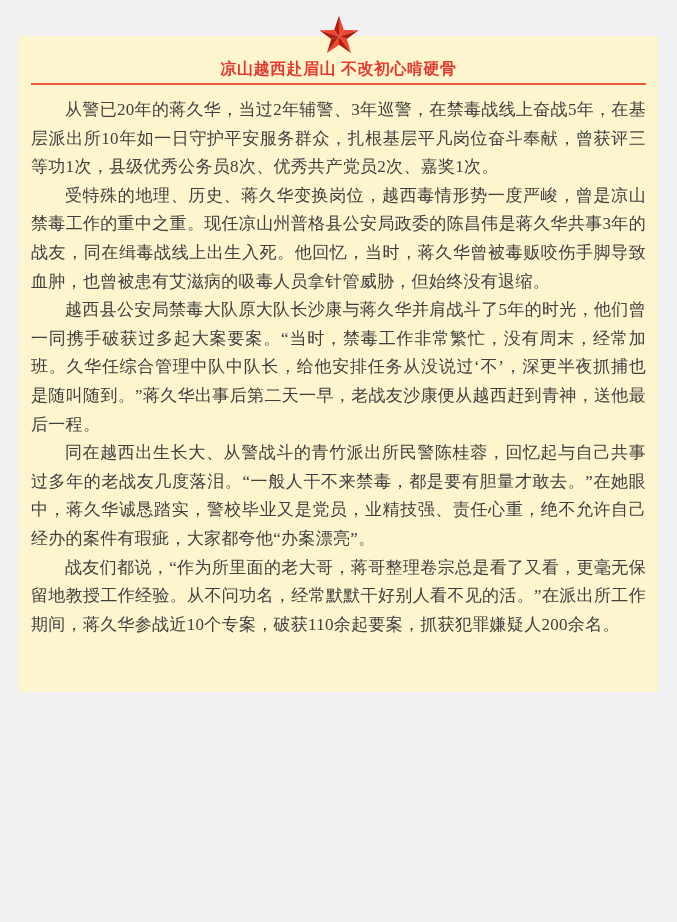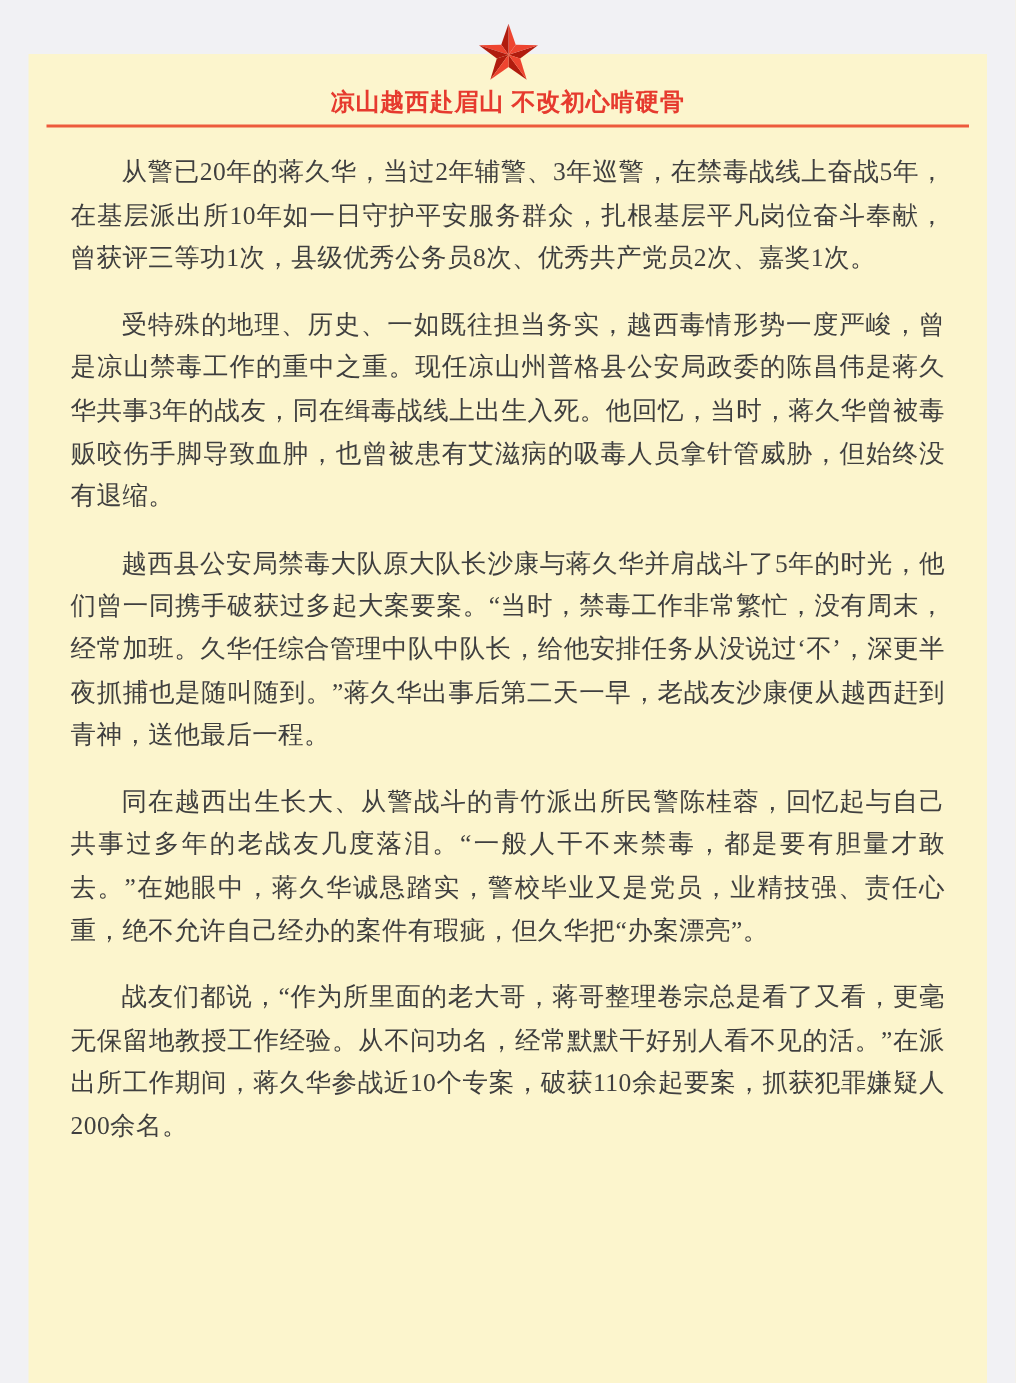--- a/index.html
+++ b/index.html
@@ -1,21 +1,21 @@
 <!DOCTYPE html>
 <html><head>
 <meta charset="utf-8">
 <style>
   html,body{margin:0;padding:0;}
   body{
     width:677px;height:922px;overflow:hidden;
     background:#f1f1f4;
     font-family:"Liberation Serif","DejaVu Serif",serif;
   }
-  .page{position:relative;width:677px;height:922px;background:#f1f1f4;}
+  .page{position:relative;width:677px;height:692px;background:#f1f1f4;}
   .card{
     position:absolute;left:19px;top:36px;width:639px;bottom:0;
     background:#fcf5cd;
     box-sizing:border-box;
   }
   .star{
     position:absolute;left:50%;top:15px;transform:translateX(-50%);
     width:44px;height:43px;z-index:2;
   }
   .title{
@@ -28,21 +28,21 @@
   }
   .divider{
     border:none;border-top:2px solid #ed5a3c;
     margin:3px 12px 0 12px;
   }
   .body-text{
     margin-top:11px;
     padding:0 12px;
   }
   .body-text p{
-    margin:16px;
+    margin:0;
     text-indent:2em;
     font-size:17px;
     line-height:28.6px;
     color:#3f3f3f;
     text-align:justify;
     letter-spacing:0.3px;
   }
 </style>
 </head>
 <body>
@@ -66,19 +66,19 @@
     <polygon points="0,0 -45.7,-14.8 -11.2,-15.4" fill="#ee4530"></polygon>
     <polygon points="0,0 -18.1,5.9 -45.7,-14.8" fill="#b01c0e"></polygon>
   </svg>
 
   <div class="card">
     <h1 class="title">凉山越西赴眉山 不改初心啃硬骨</h1>
     <hr class="divider">
 
     <div class="body-text">
       <p>从警已20年的蒋久华，当过2年辅警、3年巡警，在禁毒战线上奋战5年，在基层派出所10年如一日守护平安服务群众，扎根基层平凡岗位奋斗奉献，曾获评三等功1次，县级优秀公务员8次、优秀共产党员2次、嘉奖1次。</p>
-      <p>受特殊的地理、历史、一如既往担当务实，越西毒情形势一度严峻，曾是凉山禁毒工作的重中之重。现任凉山州普格县公安局政委的陈昌伟是蒋久华共事3年的战友，同在缉毒战线上出生入死。他回忆，当时，蒋久华曾被毒贩咬伤手脚导致血肿，也曾被患有艾滋病的吸毒人员拿针管威胁，但始终没有退缩。</p>
+      <p>受特殊的地理、历史、蒋久华变换岗位，越西毒情形势一度严峻，曾是凉山禁毒工作的重中之重。现任凉山州普格县公安局政委的陈昌伟是蒋久华共事3年的战友，同在缉毒战线上出生入死。他回忆，当时，蒋久华曾被毒贩咬伤手脚导致血肿，也曾被患有艾滋病的吸毒人员拿针管威胁，但始终没有退缩。</p>
       <p>越西县公安局禁毒大队原大队长沙康与蒋久华并肩战斗了5年的时光，他们曾一同携手破获过多起大案要案。“当时，禁毒工作非常繁忙，没有周末，经常加班。久华任综合管理中队中队长，给他安排任务从没说过‘不’，深更半夜抓捕也是随叫随到。”蒋久华出事后第二天一早，老战友沙康便从越西赶到青神，送他最后一程。</p>
-      <p>同在越西出生长大、从警战斗的青竹派出所民警陈桂蓉，回忆起与自己共事过多年的老战友几度落泪。“一般人干不来禁毒，都是要有胆量才敢去。”在她眼中，蒋久华诚恳踏实，警校毕业又是党员，业精技强、责任心重，绝不允许自己经办的案件有瑕疵，但久华把“办案漂亮”。</p>
+      <p>同在越西出生长大、从警战斗的青竹派出所民警陈桂蓉，回忆起与自己共事过多年的老战友几度落泪。“一般人干不来禁毒，都是要有胆量才敢去。”在她眼中，蒋久华诚恳踏实，警校毕业又是党员，业精技强、责任心重，绝不允许自己经办的案件有瑕疵，大家都夸他“办案漂亮”。</p>
       <p>战友们都说，“作为所里面的老大哥，蒋哥整理卷宗总是看了又看，更毫无保留地教授工作经验。从不问功名，经常默默干好别人看不见的活。”在派出所工作期间，蒋久华参战近10个专案，破获110余起要案，抓获犯罪嫌疑人200余名。</p>
     </div>
   </div>
 </div>
 
 </body></html>

